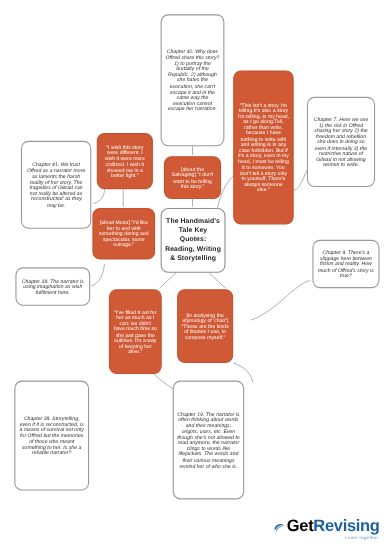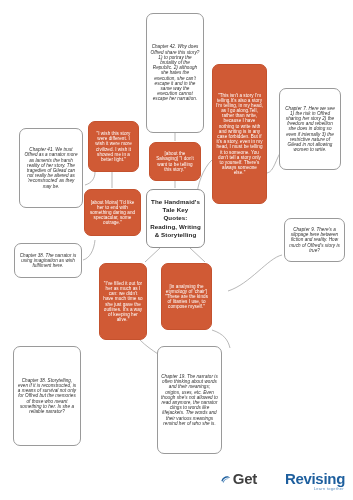--- a/index.html
+++ b/index.html
@@ -90,22 +90,22 @@
     flex-direction: column;
     align-items: flex-end;
     line-height: 1;
   }
   #logo .logo-main {
     font-size: 15px;
     font-weight: 700;
     color: #1e5f9e;
     letter-spacing: -0.3px;
   }
-  #logo .logo-main .get { color: #404040; }
-  #logo .logo-main .revising { color: #1e5f9e; padding-left: 28px; }
+  #logo .logo-main .get { color: #000000; }
+  #logo .logo-main .revising { color: #1e5f9e; }
   #logo .logo-sub {
     font-size: 4px;
     color: #5b8fc0;
     letter-spacing: 0.3px;
     margin-top: 1px;
     margin-right: 1px;
   }
   #logo .logo-swoosh {
     position: absolute;
     left: -13px;

